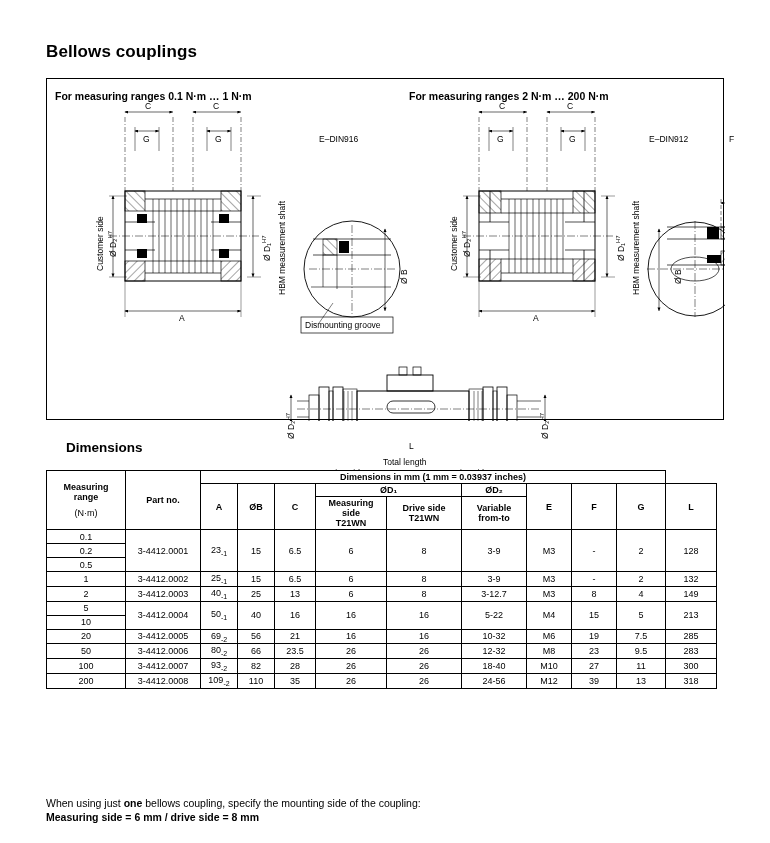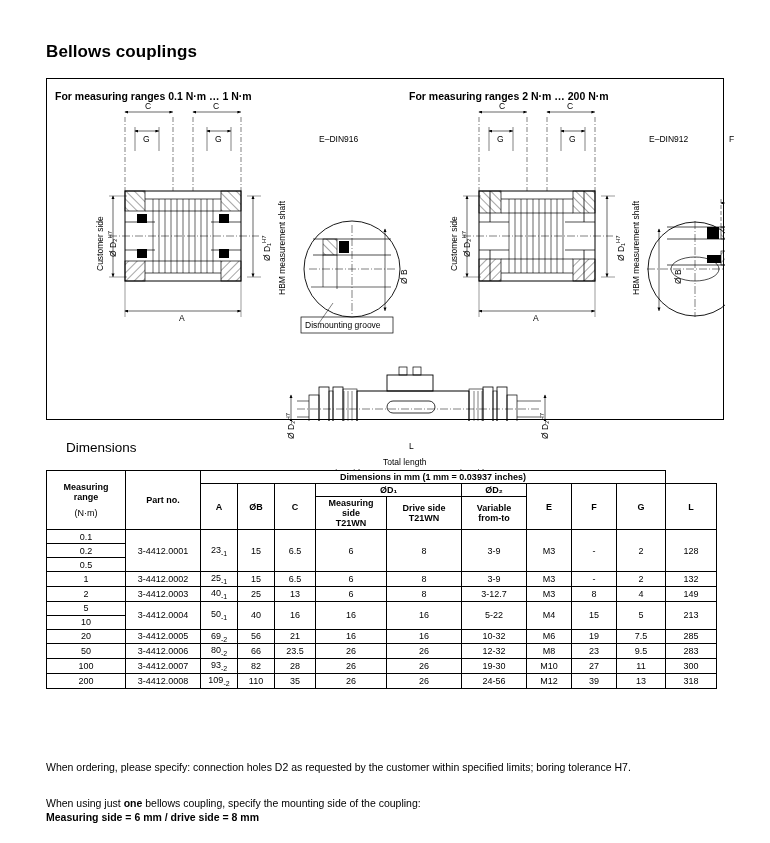--- a/index.html
+++ b/index.html
@@ -26,21 +26,21 @@
     top: 42px;
     font-size: 17px;
     font-weight: bold;
     letter-spacing: 0.1px;
   }
   .dim-title {
     position: absolute;
     left: 46px;
     top: 440px;
     font-size: 13.5px;
-    font-weight: normal;
+    font-weight: bold;
     padding-left: 20px;
   }
   
   .figbox {
     position: absolute;
     left: 46px;
     top: 78px;
     width: 678px;
     height: 342px;
     border: 1px solid #000;
@@ -527,21 +527,21 @@
         <td>283</td>
       </tr>
       <tr class="rng">
         <td>100</td>
         <td>3-4412.0007</td>
         <td><span>93</span><span class="sub">-2</span></td>
         <td>82</td>
         <td>28</td>
         <td>26</td>
         <td>26</td>
-        <td>19-30</td>
+        <td>18-40</td>
         <td>M10</td>
         <td>27</td>
         <td>11</td>
         <td>300</td>
       </tr>
       <tr class="rng">
         <td>200</td>
         <td>3-4412.0008</td>
         <td><span>109</span><span class="sub">-2</span></td>
         <td>110</td>
@@ -550,17 +550,16 @@
         <td>26</td>
         <td>24-56</td>
         <td>M12</td>
         <td>39</td>
         <td>13</td>
         <td>318</td>
       </tr>
     </tbody>
   </table>
 
-  <div class="note note1">When ordering, please specify: connection holes D2 as requested by the customer within specified limits; boring tolerance H7.</div>
   <div class="note note2"><span>When using just </span><b class="inl">one</b><span> bellows coupling, specify the mounting side of the coupling:</span></div>
   <div class="note note3">Measuring side = 6 mm / drive side = 8 mm</div>
 
 </div>
 
 </body></html>

